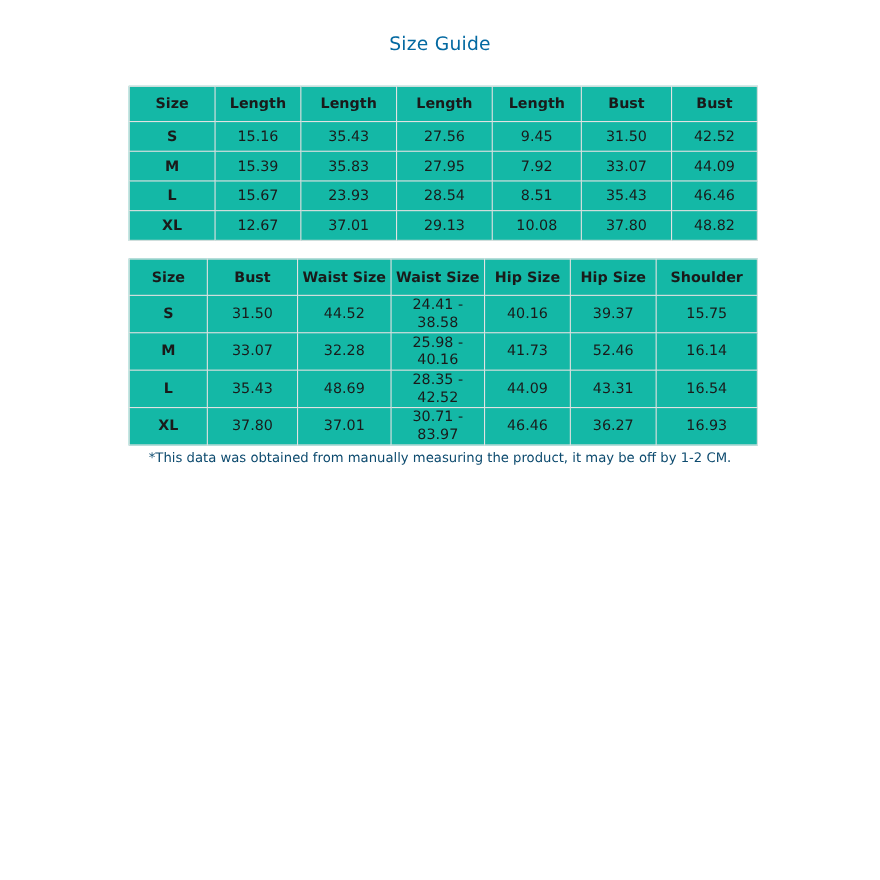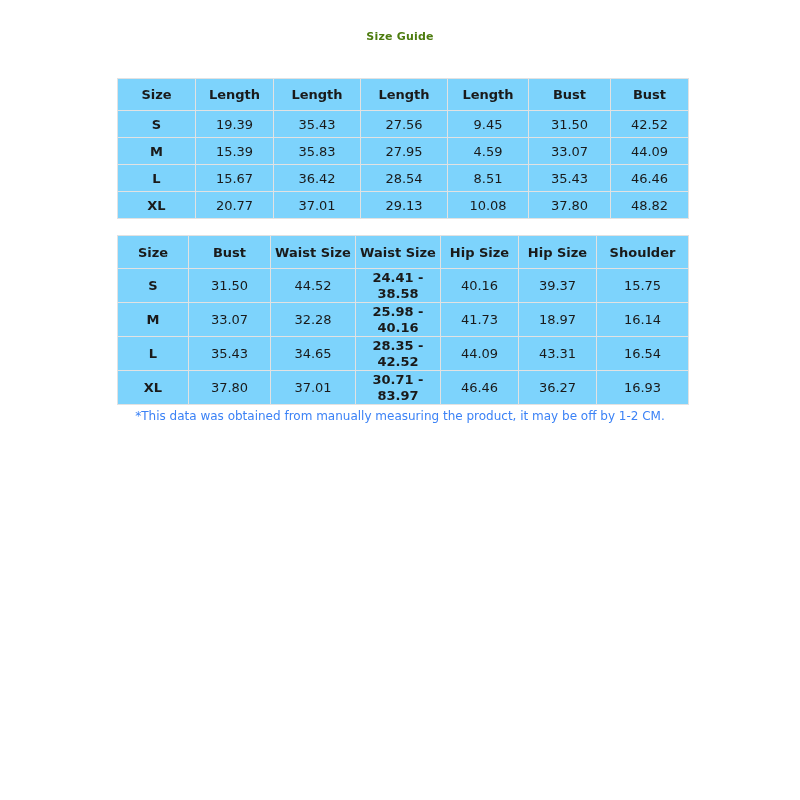--- a/index.html
+++ b/index.html
@@ -10,57 +10,57 @@
     background: #ffffff;
     font-family: "DejaVu Sans", "Liberation Sans", sans-serif;
     color: #1a1a1a;
   }
   .page-title {
     position: absolute;
     top: 30px;
     left: 0;
     width: 100%;
     text-align: center;
-    font-size: 11px;
-    font-weight: bold;
+    font-size: 17px;
+    font-weight: normal;
     letter-spacing: 0.2px;
-    color: #4d7c0f;
+    color: #0369a1;
   }
   table.size-table {
     position: absolute;
     left: 117px;
     border-collapse: collapse;
     table-layout: fixed;
-    background: #7dd3fc;
+    background: #14b8a6;
   }
   #table1 { top: 78px; }
   #table2 { top: 235px; }
   .size-table th, .size-table td {
     border: 1px solid #e2e2e2;
     text-align: center;
     vertical-align: middle;
     font-size: 13px;
     padding: 0;
     overflow: visible;
     white-space: nowrap;
   }
   .size-table th { font-weight: bold; height: 31px; }
   #table2 th { height: 32px; }
   #table1 td { height: 26px; }
   #table2 td { height: 33px; }
   td.size-cell { font-weight: bold; }
-  td.range-cell { white-space: pre-line; line-height: 1.18; font-weight: bold; }
+  td.range-cell { white-space: pre-line; line-height: 1.18; }
   .footnote {
     position: absolute;
     top: 409px;
     left: 0;
     width: 100%;
     text-align: center;
     font-size: 12px;
-    color: #3b82f6;
+    color: #0c4a6e;
   }
 </style>
 </head>
 <body>
 
 <div class="canvas">
 
   <div class="page-title">Size Guide</div>
 
   <table class="size-table" id="table1">
@@ -80,48 +80,48 @@
         <th>Length</th>
         <th>Length</th>
         <th>Length</th>
         <th>Bust</th>
         <th>Bust</th>
       </tr>
     </thead>
     <tbody>
       <tr>
         <td class="size-cell">S</td>
-        <td>19.39</td>
+        <td>15.16</td>
         <td>35.43</td>
         <td>27.56</td>
         <td>9.45</td>
         <td>31.50</td>
         <td>42.52</td>
       </tr>
       <tr>
         <td class="size-cell">M</td>
         <td>15.39</td>
         <td>35.83</td>
         <td>27.95</td>
-        <td>4.59</td>
+        <td>7.92</td>
         <td>33.07</td>
         <td>44.09</td>
       </tr>
       <tr>
         <td class="size-cell">L</td>
         <td>15.67</td>
-        <td>36.42</td>
+        <td>23.93</td>
         <td>28.54</td>
         <td>8.51</td>
         <td>35.43</td>
         <td>46.46</td>
       </tr>
       <tr>
         <td class="size-cell">XL</td>
-        <td>20.77</td>
+        <td>12.67</td>
         <td>37.01</td>
         <td>29.13</td>
         <td>10.08</td>
         <td>37.80</td>
         <td>48.82</td>
       </tr>
     </tbody>
   </table>
 
   <table class="size-table" id="table2">
@@ -156,27 +156,27 @@
         <td>39.37</td>
         <td>15.75</td>
       </tr>
       <tr>
         <td class="size-cell">M</td>
         <td>33.07</td>
         <td>32.28</td>
         <td class="range-cell">25.98 -
 40.16</td>
         <td>41.73</td>
-        <td>18.97</td>
+        <td>52.46</td>
         <td>16.14</td>
       </tr>
       <tr>
         <td class="size-cell">L</td>
         <td>35.43</td>
-        <td>34.65</td>
+        <td>48.69</td>
         <td class="range-cell">28.35 -
 42.52</td>
         <td>44.09</td>
         <td>43.31</td>
         <td>16.54</td>
       </tr>
       <tr>
         <td class="size-cell">XL</td>
         <td>37.80</td>
         <td>37.01</td>

